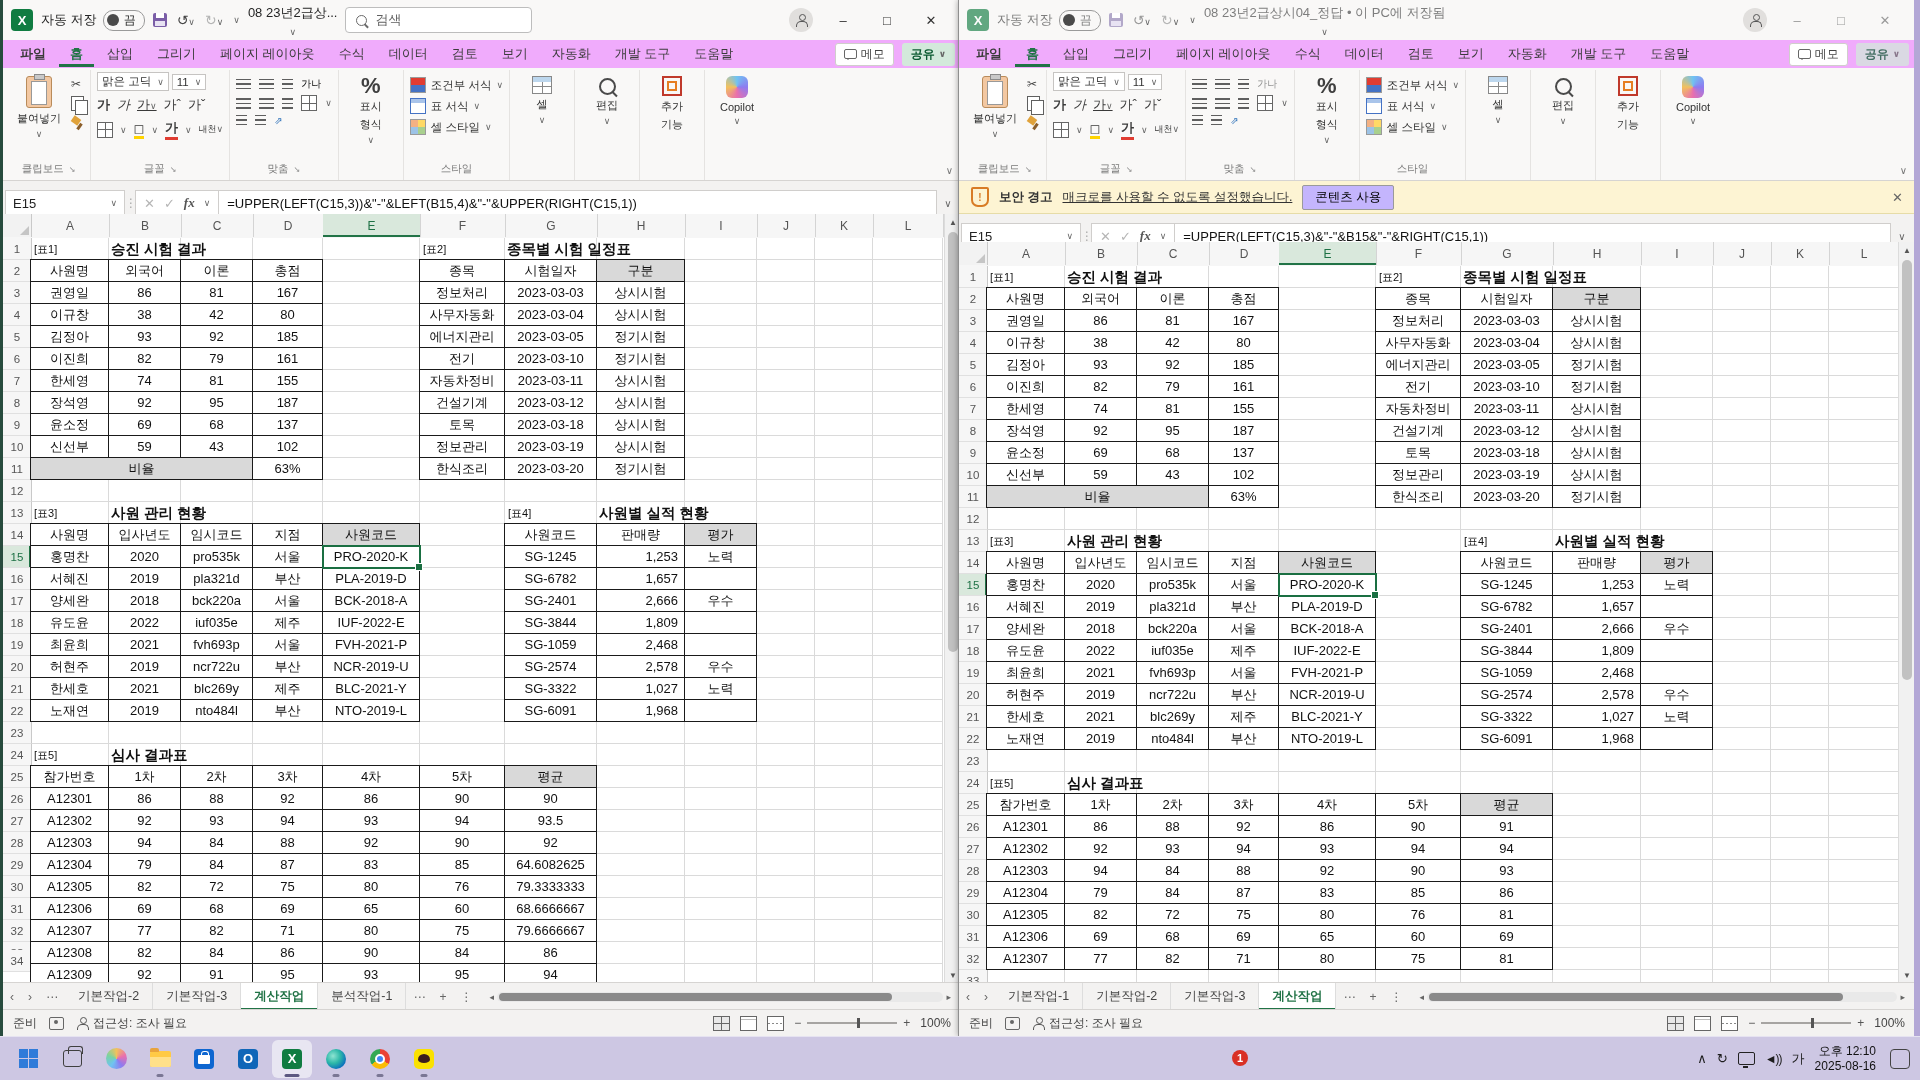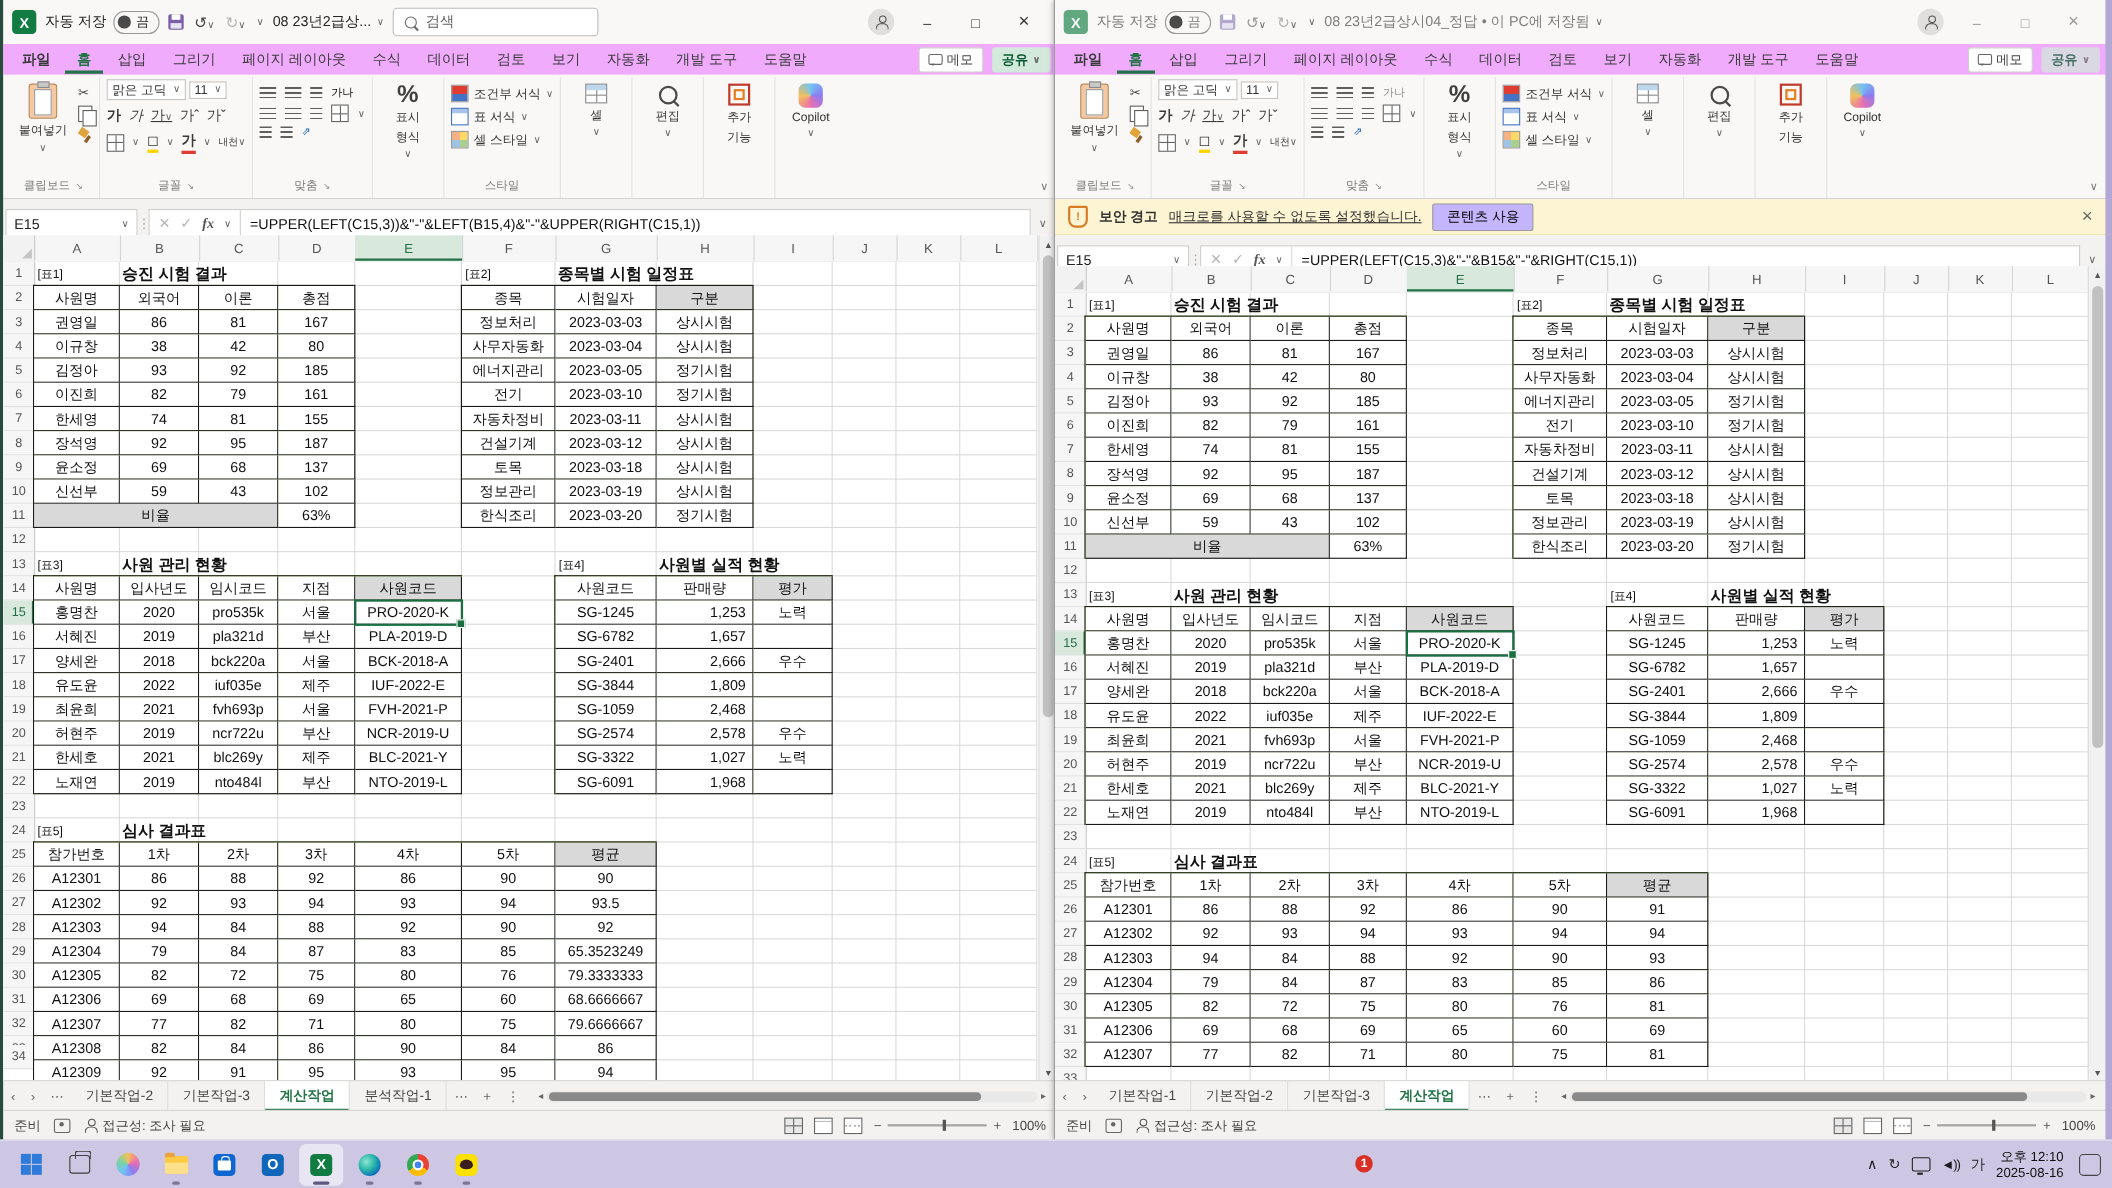--- a/index.html
+++ b/index.html
@@ -16,21 +16,21 @@
   .as-pill{display:flex;align-items:center;gap:5px;border:1px solid #9a9a9a;border-radius:10px;padding:1px 8px 1px 3px;font-size:12px;}
   .as-knob{width:12px;height:12px;border-radius:50%;background:#4a4a4a;display:inline-block;}
   .qat{display:flex;align-items:center;gap:10px;font-size:14px;color:#444;}
   .inactive .qat{color:#9a9a9a;}
   .ic-save{width:14px;height:14px;background:#7b5ea7;position:relative;border-radius:2px;}
   .ic-save:before{content:"";position:absolute;left:3px;top:0;width:8px;height:5px;background:#fff;}
   .ic-save:after{content:"";position:absolute;left:2px;bottom:1px;width:10px;height:5px;background:#e8e3f3;}
   .inactive .ic-save{background:#b2a8c9;}
   .dim{color:#b5b5b5;}
   .chev{font-size:9px;color:#666;}
-  .doc-title{display:flex;align-items:center;gap:5px;white-space:nowrap;font-size:13px;}
+  .doc-title{display:flex;align-items:center;gap:5px;white-space:nowrap;font-size:13px;flex-direction:column;}
   .search-box{display:flex;align-items:center;gap:8px;background:#fff;border:1px solid #bdbdbd;border-radius:4px;height:24px;width:165px;padding:0 10px;color:#5f5f5f;}
   .search-box.icon-only{width:24px;border:none;background:transparent;justify-content:center;padding:0;}
   .ico-search{width:9px;height:9px;border:1.5px solid #6a6a6a;border-radius:50%;position:relative;flex:0 0 auto;}
   .ico-search:after{content:"";position:absolute;width:5px;height:1.5px;background:#6a6a6a;transform:rotate(45deg);left:7px;top:9px;}
   .tb-spacer{flex:1;}
   .avatar{width:24px;height:24px;border-radius:50%;background:#e1dfdd;color:#666;display:flex;align-items:center;justify-content:center;font-size:13px;}
   .wbtns{display:flex;align-items:center;}
   .wbtn{width:44px;height:38px;display:flex;align-items:center;justify-content:center;font-size:13px;color:#333;}
   .inactive .wbtn{color:#9a9a9a;}
   
@@ -110,21 +110,21 @@
   .chcell{position:absolute;top:0;height:23px;border-right:1px solid #d4d4d4;display:flex;align-items:center;justify-content:center;font-size:12px;color:#555;}
   .chcell.sel{background:#d9e8dc;color:#1e7145;box-shadow:inset 0 -2px 0 #217346;}
   .corner{position:absolute;left:0;top:0;width:28px;height:23px;border-right:1px solid #c9c9c9;background:#f2f2f2;}
   .corner:after{content:"";position:absolute;right:2px;bottom:2px;border-left:9px solid transparent;border-bottom:9px solid #c5c5c5;}
   .gridbody{position:absolute;top:24px;left:0;right:16px;bottom:0;overflow:hidden;background:#fff;}
   .rowhdr{position:absolute;left:0;width:28px;background:#f6f6f6;border-right:1px solid #c9c9c9;display:flex;align-items:center;justify-content:center;font-size:11.5px;color:#555;border-bottom:1px solid #e0e0e0;}
   .rowhdr.sel{background:#d9e8dc;color:#1e7145;box-shadow:inset -2px 0 0 #217346;}
   .gl{position:absolute;background:#dadada;}
   .tlabel{position:absolute;font-size:11px;color:#111;display:flex;align-items:center;padding-left:3px;}
   .ttitle{position:absolute;font-size:14.5px;font-weight:bold;color:#111;display:flex;align-items:center;white-space:nowrap;}
-  .tbl{position:absolute;display:grid;border-top:1px solid #1a1a1a;border-left:1px solid #1a1a1a;background:#4d7c0f;}
+  .tbl{position:absolute;display:grid;border-top:1px solid #1a1a1a;border-left:1px solid #1a1a1a;background:#14b8a6;}
   .tc{height:22px;box-sizing:border-box;border-right:1px solid #1a1a1a;border-bottom:1px solid #1a1a1a;display:flex;align-items:center;justify-content:center;font-size:13px;color:#111;background:#fff;white-space:nowrap;overflow:hidden;}
   .tc.gray{background:#d9d9d9;}
   .tc.rt{justify-content:flex-end;padding-right:6px;}
   .selbox{position:absolute;border:2px solid #1a6f42;pointer-events:none;}
   .selbox:after{content:"";position:absolute;right:-4px;bottom:-4px;width:6px;height:6px;background:#1a6f42;border:1px solid #fff;}
   .vscroll{position:absolute;top:0;right:0;width:16px;bottom:0;background:#f1f1f1;border-left:1px solid #dcdcdc;display:flex;flex-direction:column;align-items:center;}
   .vs-arrow{height:16px;font-size:8px;color:#555;display:flex;align-items:center;justify-content:center;}
   .vs-thumb{width:10px;background:#c1c1c1;border-radius:5px;flex:0 0 420px;margin:2px 0;}
   .vs-fill{flex:1;}
   
@@ -682,21 +682,21 @@
               <div class="tc">88</div>
               <div class="tc">92</div>
               <div class="tc">90</div>
               <div class="tc">92</div>
               <div class="tc">A12304</div>
               <div class="tc">79</div>
               <div class="tc">84</div>
               <div class="tc">87</div>
               <div class="tc">83</div>
               <div class="tc">85</div>
-              <div class="tc">65.3523249</div>
+              <div class="tc">64.6082625</div>
               <div class="tc">A12305</div>
               <div class="tc">82</div>
               <div class="tc">72</div>
               <div class="tc">75</div>
               <div class="tc">80</div>
               <div class="tc">76</div>
               <div class="tc">79.3333333</div>
               <div class="tc">A12306</div>
               <div class="tc">69</div>
               <div class="tc">68</div>

